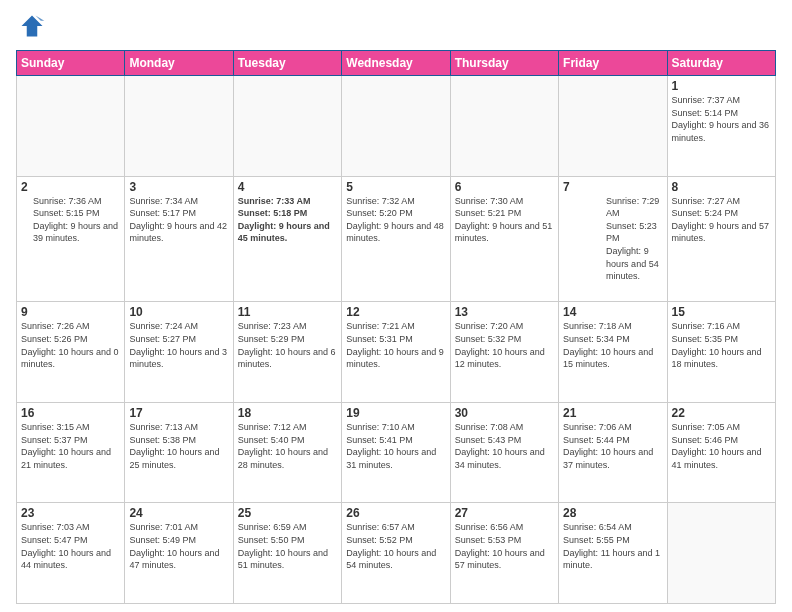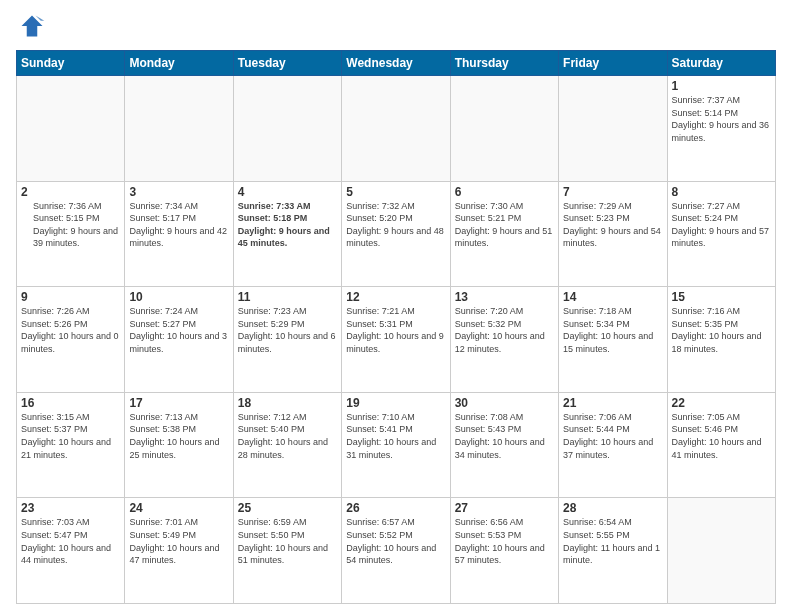--- a/index.html
+++ b/index.html
@@ -47,21 +47,21 @@
       color: #555;
     }
     .calendar {
       flex: 1;
       border: 1px solid #ccc;
       border-collapse: collapse;
       width: 100%;
       table-layout: fixed;
     }
     .calendar th {
-      background: #0369a1;
+      background: #ec4899;
       color: #fff;
       font-size: 12px;
       font-weight: bold;
       padding: 5px 4px;
       text-align: left;
       border: 1px solid #1a5a99;
     }
     .calendar td {
       border: 1px solid #ccc;
       vertical-align: top;
@@ -165,21 +165,21 @@
 Daylight: 9 hours and 48 minutes.</div>
           </td>
           <td>
             <span class="day-num">6</span>
             <div class="day-info" style="white-space: pre-line;">Sunrise: 7:30 AM
 Sunset: 5:21 PM
 Daylight: 9 hours and 51 minutes.</div>
           </td>
           <td>
             <span class="day-num">7</span>
-            <div class="day-info" style="white-space: pre-line;">Sunrise: 7:29 AM
+            <div class="day-info" style="white-space: pre-line; margin-left: 43px;">Sunrise: 7:29 AM
 Sunset: 5:23 PM
 Daylight: 9 hours and 54 minutes.</div>
           </td>
           <td>
             <span class="day-num">8</span>
             <div class="day-info" style="white-space: pre-line;">Sunrise: 7:27 AM
 Sunset: 5:24 PM
 Daylight: 9 hours and 57 minutes.</div>
           </td>
         </tr>

